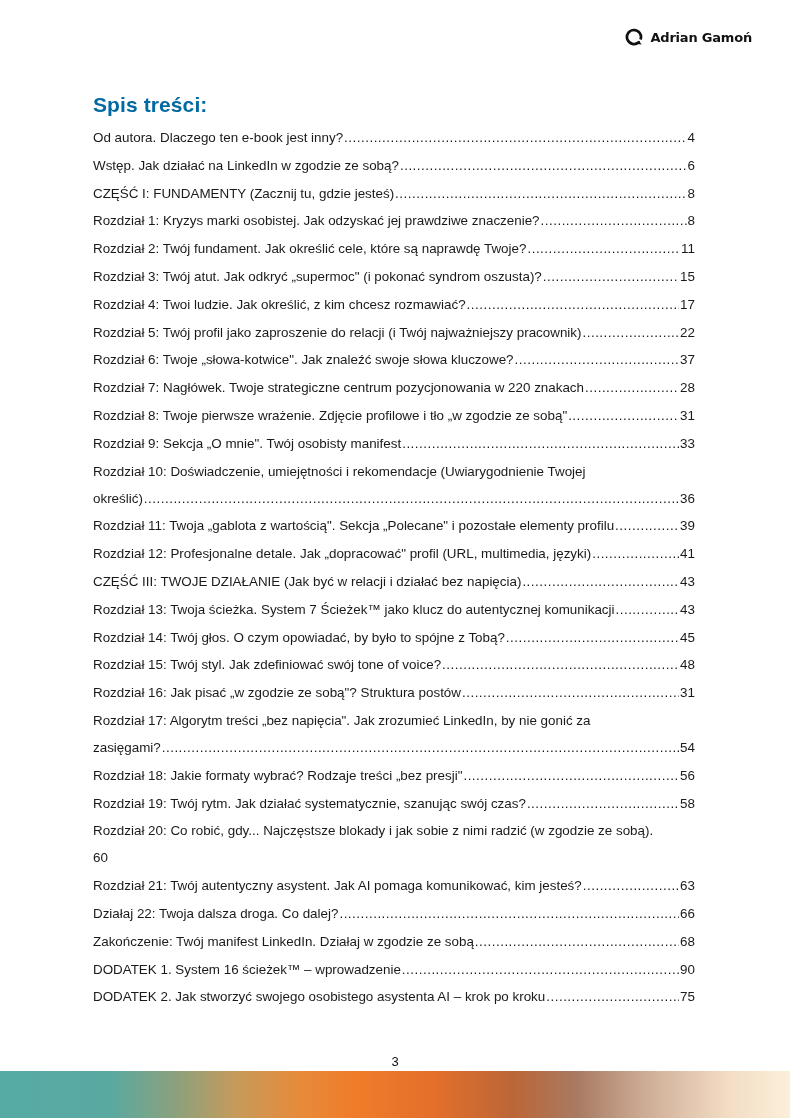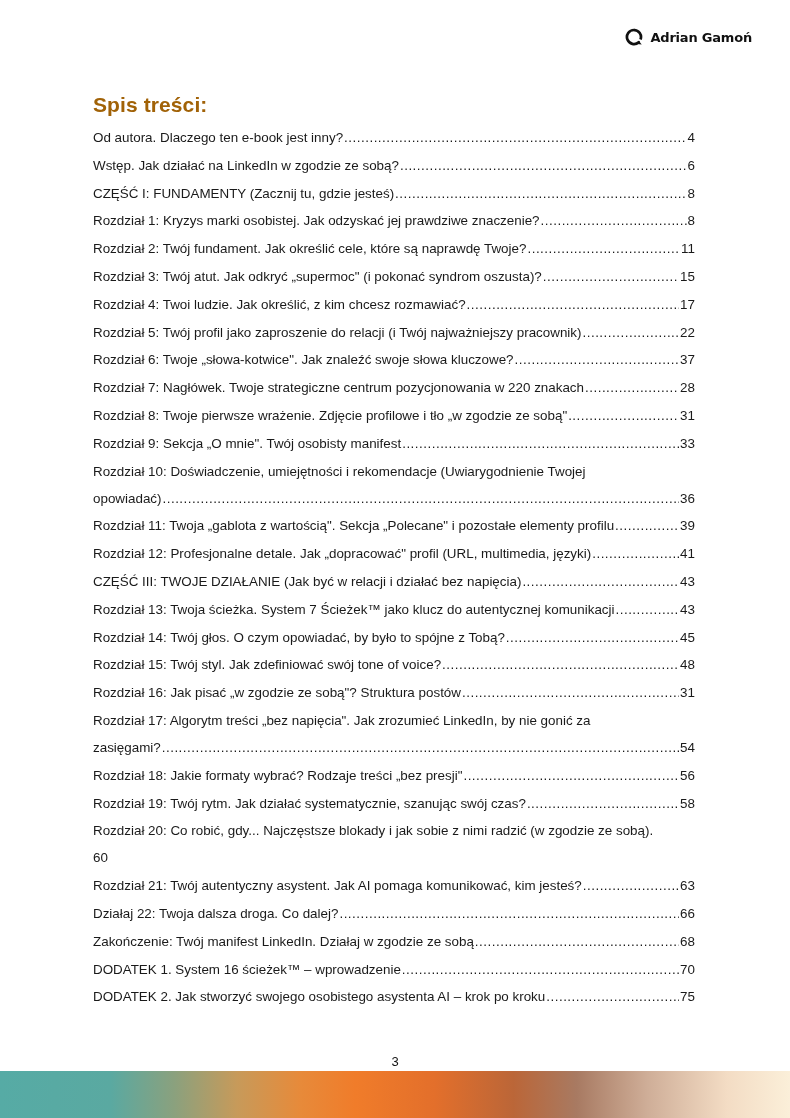--- a/index.html
+++ b/index.html
@@ -12,21 +12,21 @@
     }
     .brand-logo { width: 18px; height: 18px; display: block; }
     .brand-name {
       font-family: "DejaVu Sans", sans-serif; font-weight: bold;
       font-size: 13px; color: #111; letter-spacing: -0.2px;
     }
 
     .toc-title {
       position: absolute; left: 93px; top: 93px;
       font-family: "Liberation Sans", sans-serif; font-weight: bold;
-      font-size: 21px; color: #a16207; letter-spacing: 0.1px;
+      font-size: 21px; color: #0369a1; letter-spacing: 0.1px;
     }
 
     .toc-list {
       position: absolute; left: 93px; top: 129px; width: 602px;
       list-style: none;
     }
     .toc-entry {
       font-size: 13.4px; line-height: 18px; color: #1a1a1a;
       margin-bottom: 9.8px;
     }
@@ -151,21 +151,21 @@
     <li class="toc-entry">
       <div class="toc-line">
         <span class="t">Rozdział 9: Sekcja „O mnie". Twój osobisty manifest</span>
         <span class="dots"></span>
         <span class="p">33</span>
       </div>
     </li>
     <li class="toc-entry">
       <div class="toc-first">Rozdział 10: Doświadczenie, umiejętności i rekomendacje (Uwiarygodnienie Twojej</div>
       <div class="toc-line">
-        <span class="t">opowiadać)</span>
+        <span class="t">określić)</span>
         <span class="dots"></span>
         <span class="p">36</span>
       </div>
     </li>
     <li class="toc-entry">
       <div class="toc-line">
         <span class="t">Rozdział 11: Twoja „gablota z wartością". Sekcja „Polecane" i pozostałe elementy profilu</span>
         <span class="dots"></span>
         <span class="p">39</span>
       </div>
@@ -256,21 +256,21 @@
       <div class="toc-line">
         <span class="t">Zakończenie: Twój manifest LinkedIn. Działaj w zgodzie ze sobą</span>
         <span class="dots"></span>
         <span class="p">68</span>
       </div>
     </li>
     <li class="toc-entry">
       <div class="toc-line">
         <span class="t">DODATEK 1. System 16 ścieżek™ – wprowadzenie</span>
         <span class="dots"></span>
-        <span class="p">70</span>
+        <span class="p">90</span>
       </div>
     </li>
     <li class="toc-entry">
       <div class="toc-line">
         <span class="t">DODATEK 2. Jak stworzyć swojego osobistego asystenta AI – krok po kroku</span>
         <span class="dots"></span>
         <span class="p">75</span>
       </div>
     </li>
   </ol>

